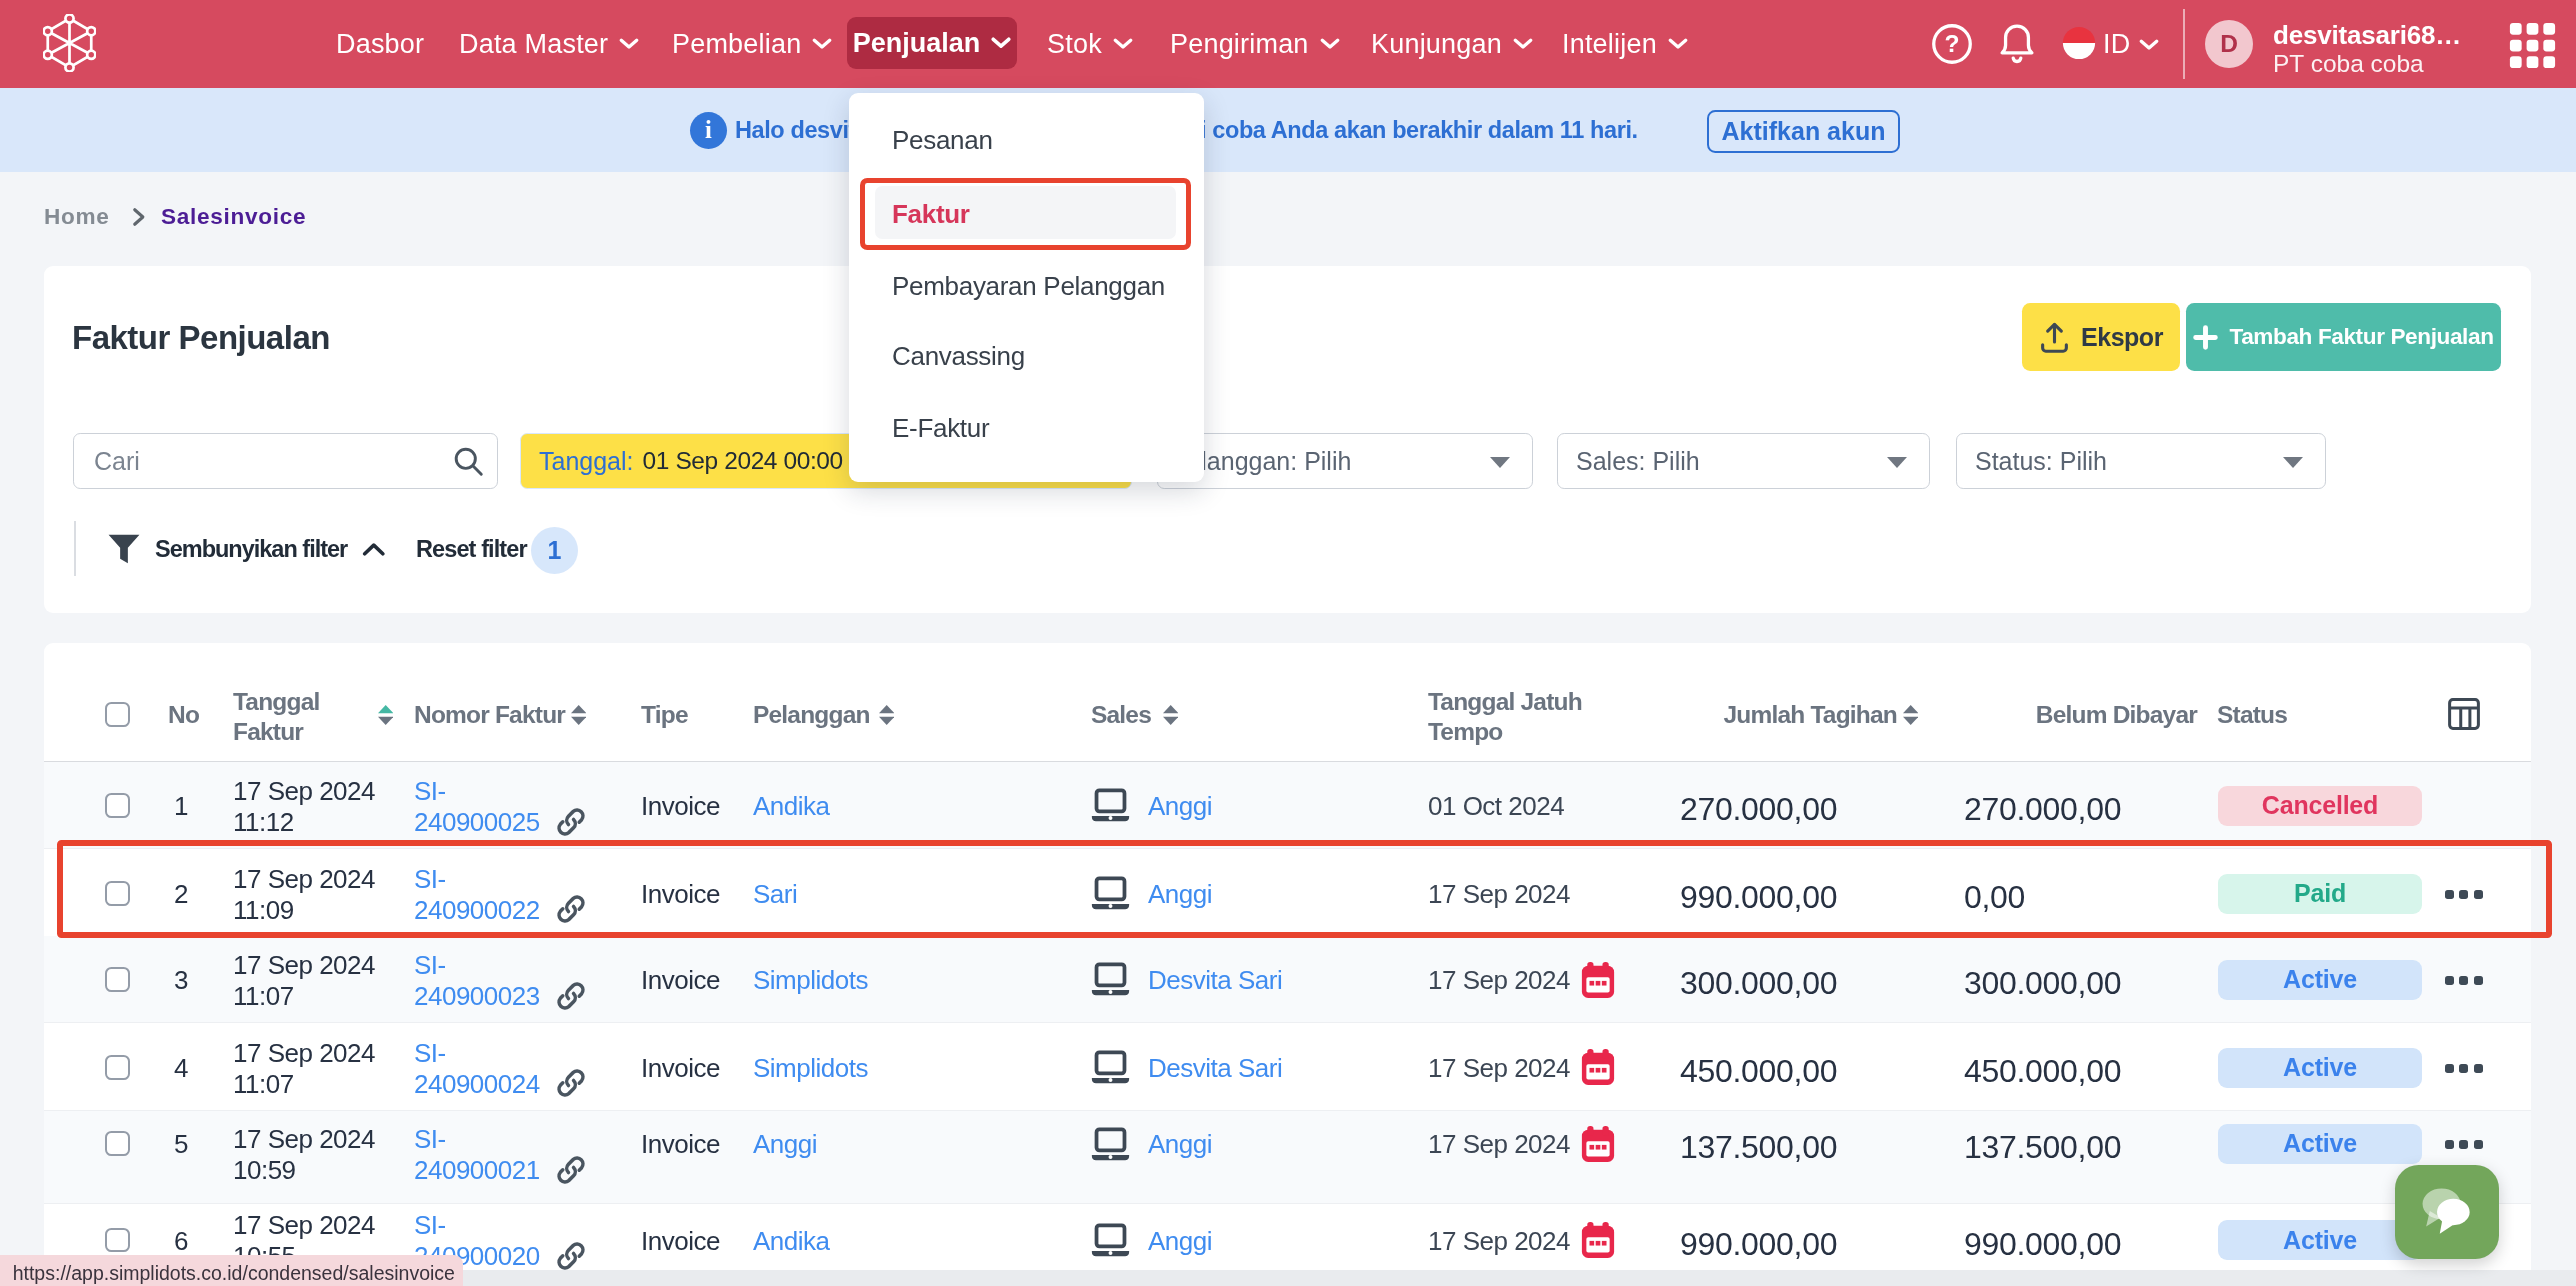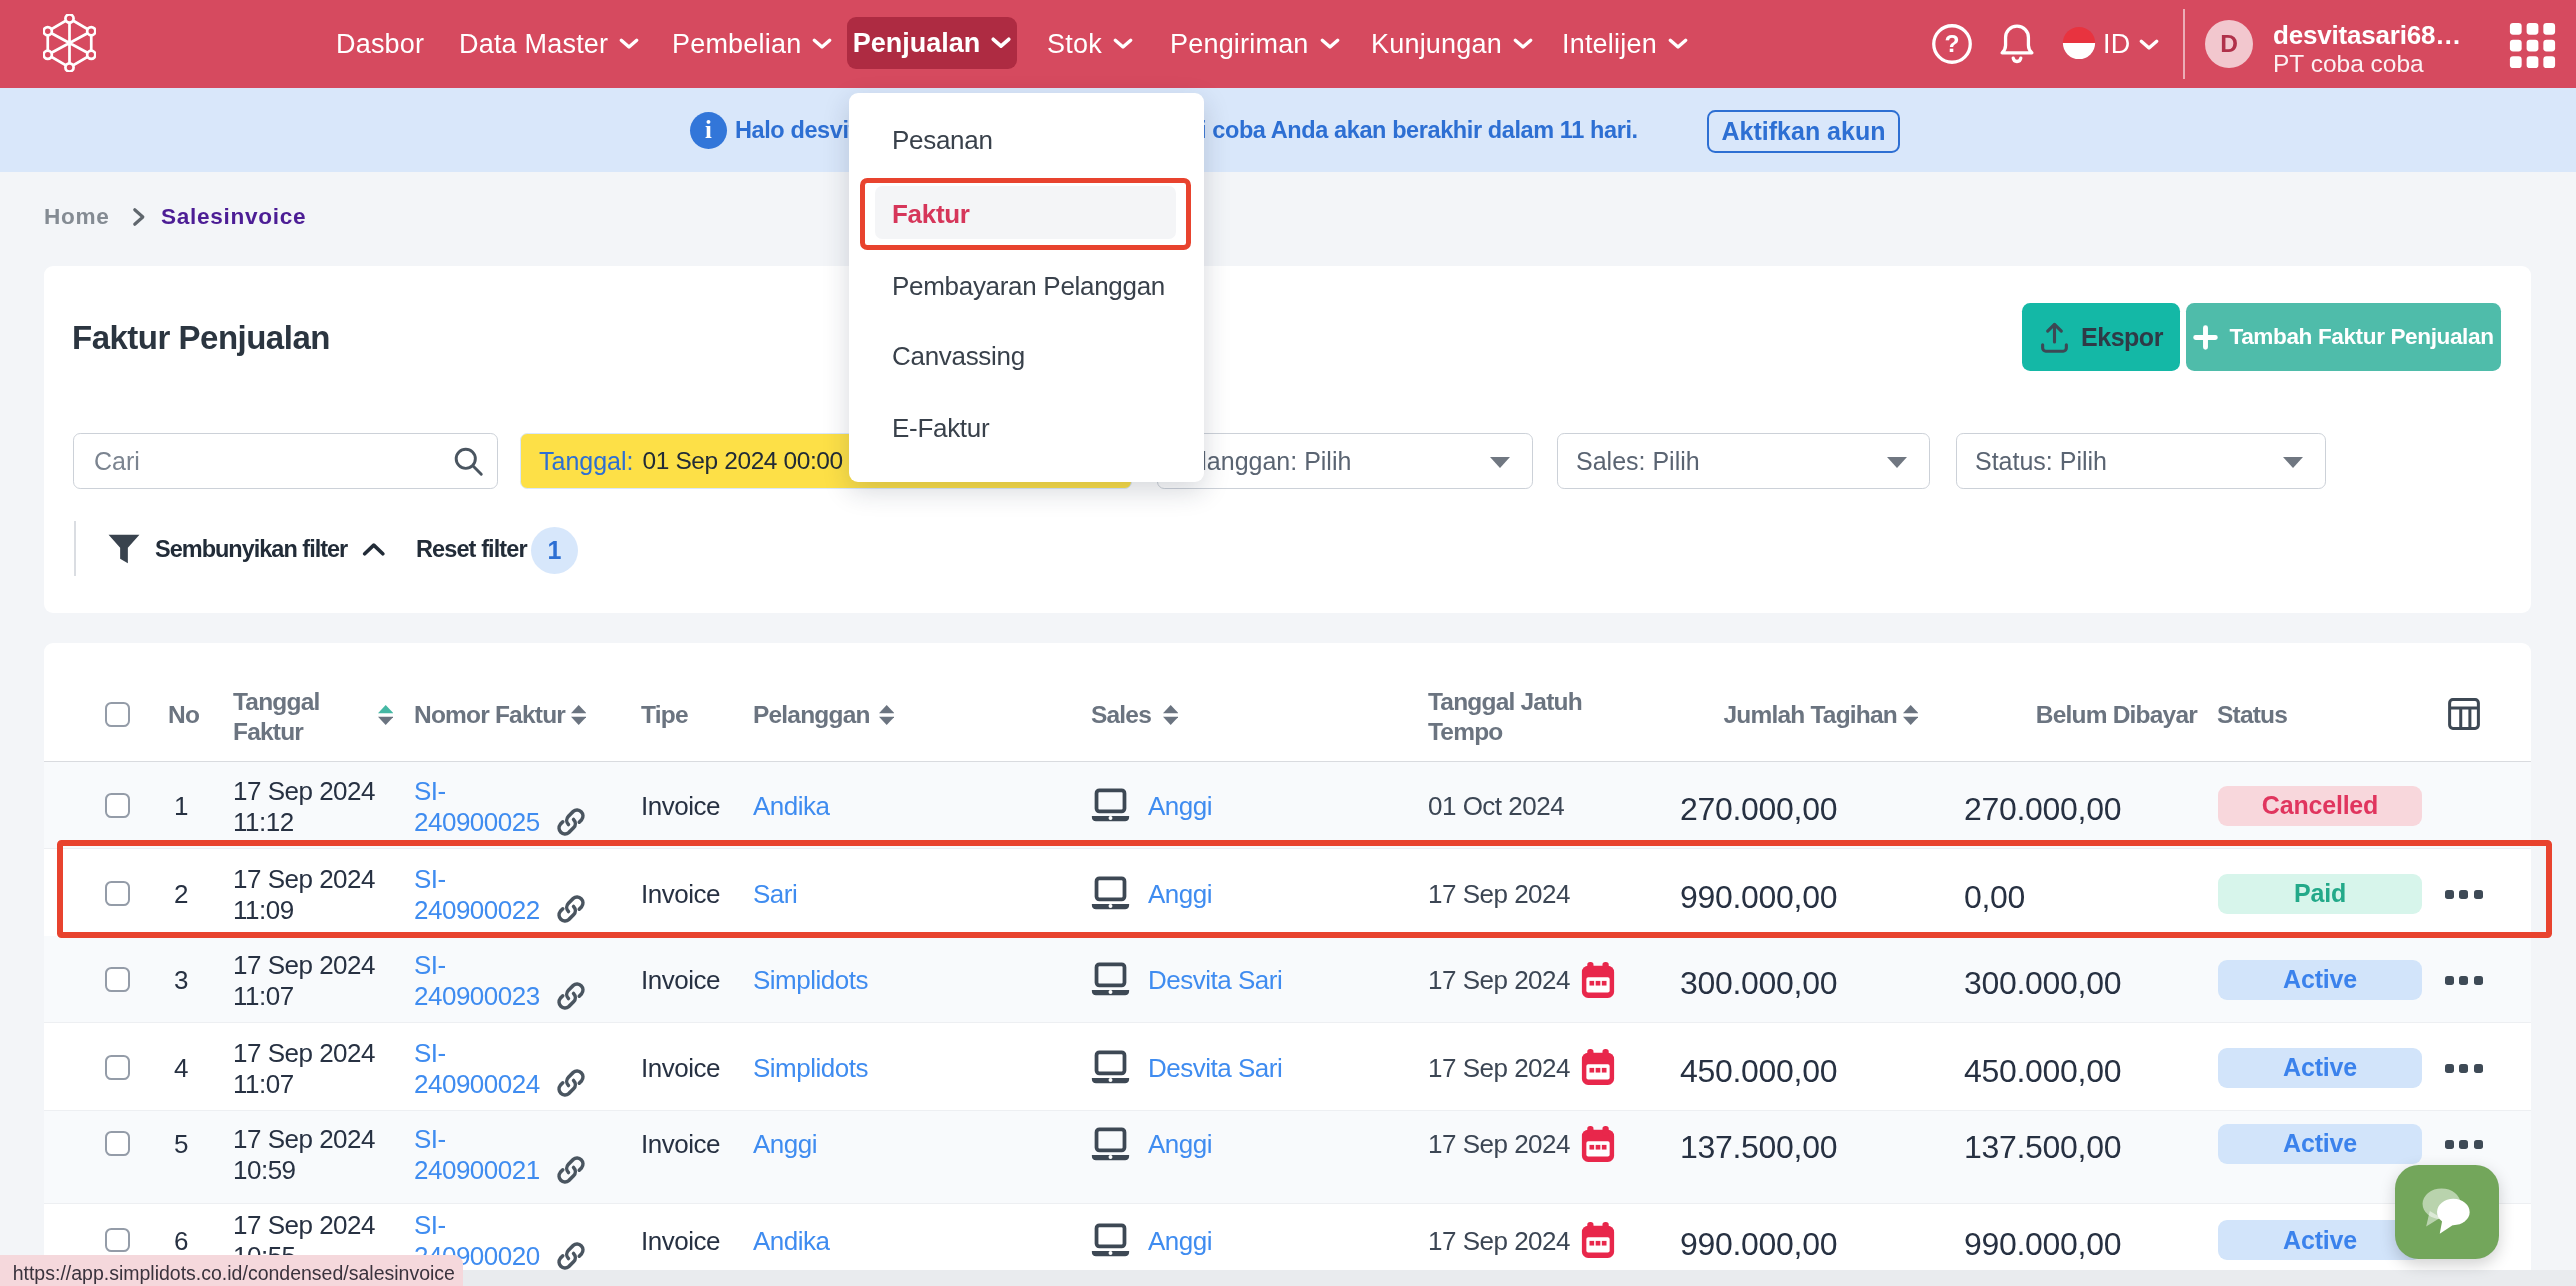--- a/index.html
+++ b/index.html
@@ -16,21 +16,21 @@
   
   #banner { position:absolute; left:0; top:88px; width:2576px; height:84px; background:#d9e7fa; }
   .bannertxt { position:absolute; top:0; height:84px; display:flex; align-items:center; color:#2d6fd3; font-size:23.5px; font-weight:700; letter-spacing:-0.4px; }
   #aktifkan { position:absolute; left:1707px; top:22px; width:193px; height:43px; border:2.3px solid #2d6fd3; border-radius:8.2px; display:flex; align-items:center; justify-content:center; color:#2d6fd3; font-size:25px; font-weight:700; }
   
   .crumb { position:absolute; top:203px; height:27px; display:flex; align-items:center; font-size:22.6px; font-weight:600; letter-spacing:0.7px; }
   
   #card1 { position:absolute; left:44px; top:266px; width:2487px; height:347px; background:#fff; border-radius:9px; }
   #card2 { position:absolute; left:44px; top:643px; width:2487px; height:627px; background:#fff; border-radius:9px; }
   #title { position:absolute; left:28px; top:53px; font-size:33px; font-weight:600; color:#2b3540; letter-spacing:-0.5px; }
-  #btn-ekspor { position:absolute; left:1978px; top:37px; width:158px; height:68px; background:#14b8a6; border-radius:8.2px; display:flex; align-items:center; justify-content:center; color:#2f3a46; font-size:25px; font-weight:700; letter-spacing:-0.5px; }
+  #btn-ekspor { position:absolute; left:1978px; top:37px; width:158px; height:68px; background:#fde047; border-radius:8.2px; display:flex; align-items:center; justify-content:center; color:#2f3a46; font-size:25px; font-weight:700; letter-spacing:-0.5px; }
   #btn-tambah { position:absolute; left:2142px; top:37px; width:315px; height:68px; background:#4fbcaa; border-radius:8.2px; display:flex; align-items:center; justify-content:center; color:#fff; font-size:22.6px; font-weight:700; letter-spacing:-0.4px; white-space:nowrap; }
   .input { position:absolute; top:167px; height:56px; border:1.8px solid #ccd1d8; border-radius:7.2px; background:#fff; display:flex; align-items:center; font-size:25px; color:#5a6472; white-space:nowrap; }
   .caret-down { width:0; height:0; border-left:10px solid transparent; border-right:10px solid transparent; border-top:11.8px solid #707781; position:absolute; }
   
   .hcell { position:absolute; color:#6b7480; font-size:24.5px; font-weight:700; letter-spacing:-0.8px; line-height:30px; }
   .row { position:absolute; left:0; width:2487px; }
   .cb { position:absolute; left:61px; width:24.5px; height:24.5px; border:2.3px solid #949ca8; border-radius:6.3px; background:#fff; }
   .cell { position:absolute; font-size:26px; color:#273142; letter-spacing:-0.5px; }
   .link { color:#3f8cf0; }
   .num { font-size:32px; letter-spacing:-0.3px; }

